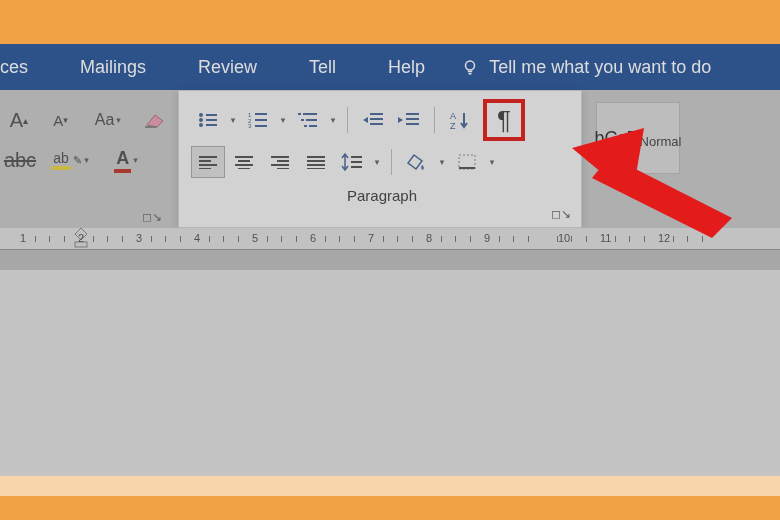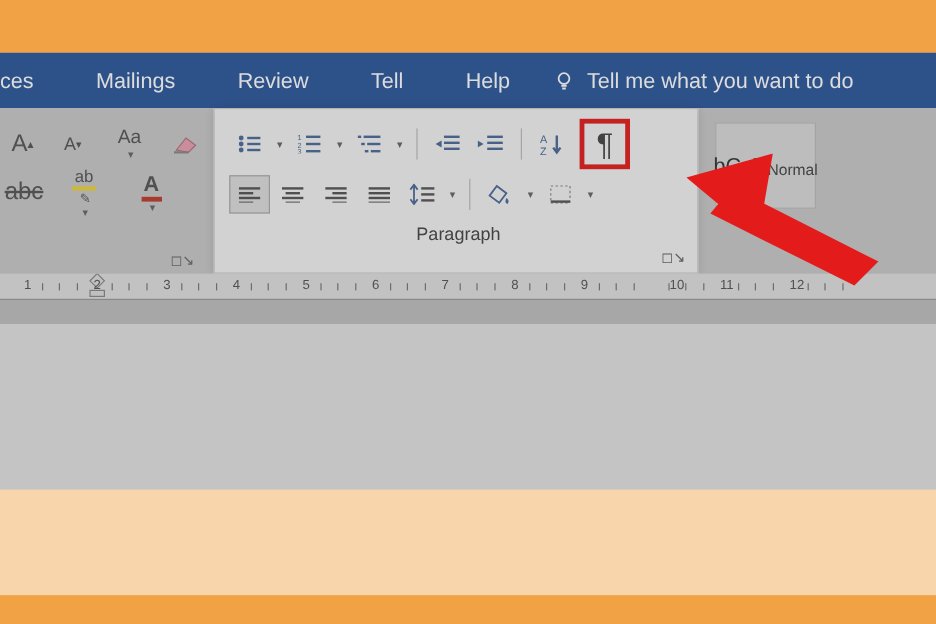--- a/index.html
+++ b/index.html
@@ -10,21 +10,21 @@
     background: #F0A244;
     font-family: "Segoe UI", Arial, sans-serif;
     overflow: hidden;
     position: relative;
   }
   .app {
     position: absolute;
     left: 0;
     top: 44px;
     width: 780px;
-    height: 364px;
+    height: 432px;
     background: #bfbfbf;
   }
   .menubar {
     height: 46px;
     background: #2A569A;
     color: #fff;
     display: flex;
     align-items: center;
     padding-left: 0;
     overflow: hidden;
@@ -49,21 +49,21 @@
   }
   .font-group {
     width: 178px;
     height: 100%;
     padding: 10px 6px 4px 0;
     display: flex;
     flex-direction: column;
   }
   .row { display: flex; align-items: center; gap: 8px; height: 40px; padding-left: 2px;}
   .row .btn { width: 36px; height: 32px; display:flex; align-items:center; justify-content:center; color:#555; position:relative;}
-  .row .btn.wide { width: 48px; flex-direction: column; }
+  .row .btn.wide { width: 48px; }
   .aa-big { font-size: 20px; }
   .aa-small { font-size: 15px; }
   .caret { font-size: 9px; color:#666; margin-left:2px;}
   .eraser { width:24px; height:18px; }
   .abc-x { font-size:20px; text-decoration: line-through;}
   .hl { border-bottom: 4px solid #e8d24b; font-size:14px; padding:0 2px;}
   .fontcolor { border-bottom: 4px solid #c0392b; font-size:18px; font-weight:bold; padding:0 2px;}
   .launcher { font-size: 12px; color:#6a6a6a; text-align:right; padding-right:10px; margin-top:auto; }
 
   .para-group {

